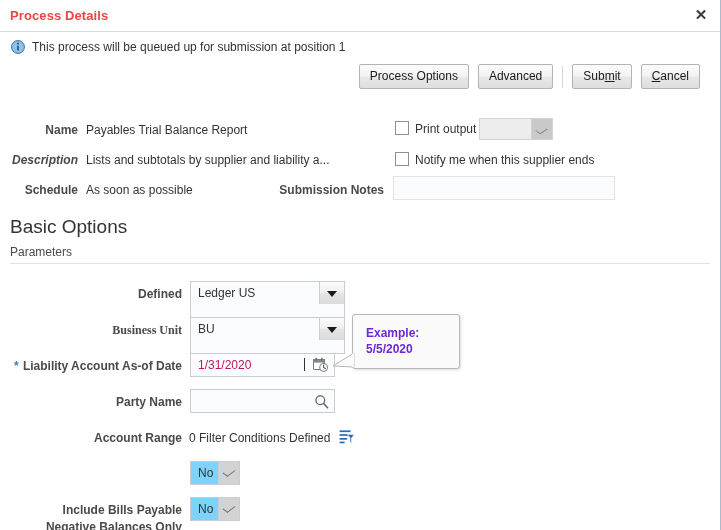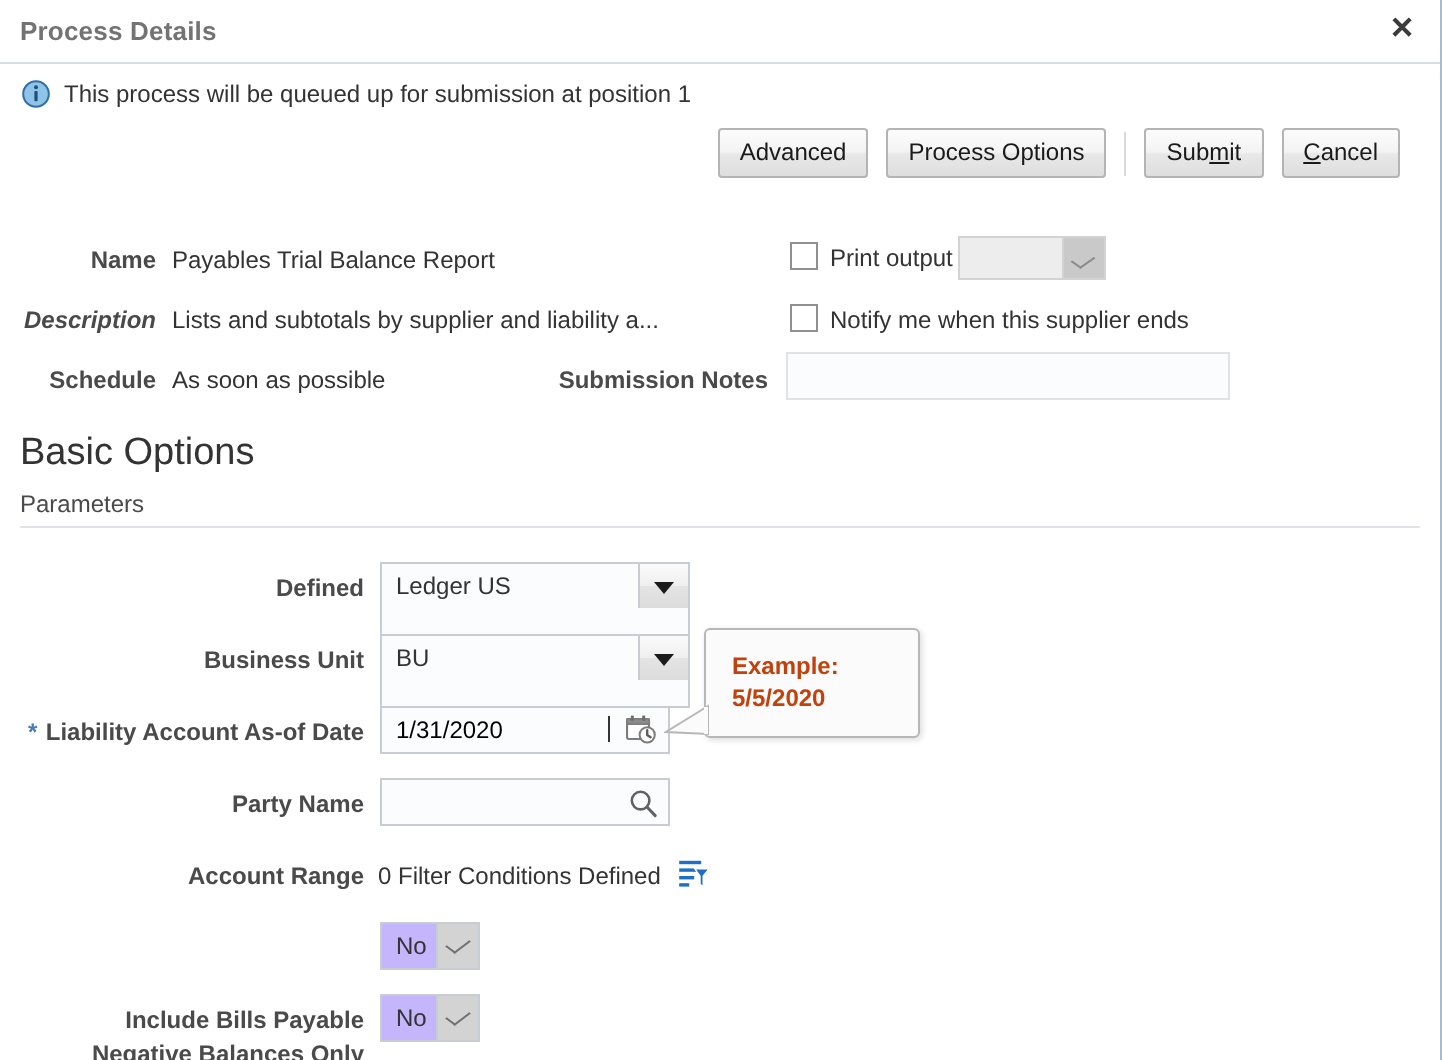--- a/index.html
+++ b/index.html
@@ -34,21 +34,21 @@
     height: 31px;
     border-bottom: 1px solid #d6dde5;
     background: #ffffff;
   }
   .title-text {
     position: absolute;
     left: 10px;
     top: 8px;
     font-size: 13px;
     font-weight: bold;
-    color: #737373;
+    color: #ef4444;
     letter-spacing: 0.1px;
   }
   .close-btn {
     position: absolute;
     right: 10px;
     top: 6px;
     width: 18px;
     height: 18px;
     line-height: 18px;
     text-align: center;
@@ -282,38 +282,38 @@
     height: 24px;
     background: #fbfcfd;
     border: 1px solid #c8cdd3;
     box-sizing: border-box;
   }
   .textfield .tf-text {
     position: absolute;
     left: 7px;
     top: 4px;
     font-size: 12px;
-    color: #000000;
+    color: #be185d;
     white-space: nowrap;
   }
   .caret {
     display: inline-block;
     width: 1px;
     height: 13px;
     background: #333;
     vertical-align: -2px;
     margin-left: 1px;
   }
 
   
   .small-select {
     position: absolute;
     height: 24px;
     width: 50px;
-    background: #c4b5fd;
+    background: #7dd3fc;
     border: 1px solid #c8cdd3;
     box-sizing: border-box;
     cursor: pointer;
     text-decoration: underline;
   }
   .small-select .ss-text {
     position: absolute;
     left: 7px;
     top: 4px;
     font-size: 12px;
@@ -366,21 +366,21 @@
     border-radius: 3px;
     box-shadow: 1px 1px 3px rgba(0,0,0,0.14);
     box-sizing: border-box;
   }
   .tooltip-text {
     position: absolute;
     left: 13px;
     top: 10px;
     font-size: 12px;
     font-weight: bold;
-    color: #c2410c;
+    color: #6d28d9;
     line-height: 16px;
     white-space: pre-line;
   }
   .tooltip-tail {
     position: absolute;
     left: 332px;
     top: 352px;
     width: 22px;
     height: 16px;
     overflow: visible;
@@ -403,22 +403,22 @@
       <svg class="icon-svg" width="14" height="14" viewBox="0 0 14 14">
         <circle cx="7" cy="7" r="6.4" fill="#8fc4e8" stroke="#2f6fa8" stroke-width="1"></circle>
         <circle cx="7" cy="3.6" r="1" fill="#1b4f7d"></circle>
         <rect x="6.2" y="5.5" width="1.6" height="5.1" rx="0.5" fill="#1b4f7d"></rect>
       </svg>
     </span>
     <span class="info-text">This process will be queued up for submission at position 1</span>
   </div>
 
   <div class="button-row">
+    <button class="btn">Process Options</button>
     <button class="btn">Advanced</button>
-    <button class="btn">Process Options</button>
     <div class="btn-sep"></div>
     <button class="btn"><span>Sub</span><span class="mn">m</span><span>it</span></button>
     <button class="btn"><span class="mn">C</span><span>ancel</span></button>
   </div>
 
   <div class="lbl l-name">Name</div>
   <div class="val v-name">Payables Trial Balance Report</div>
 
   <div class="lbl l-desc">Description</div>
   <div class="val v-desc">Lists and subtotals by supplier and liability a...</div>
@@ -441,21 +441,21 @@
   <div class="basic-options">Basic Options</div>
   <div class="parameters-lbl">Parameters</div>
   <div class="hr"></div>
 
   <div class="p-lbl" style="top:287px;">Defined</div>
   <div class="combo" style="left:190px; top:281px; width:155px;">
     <span class="combo-text">Ledger US</span>
     <span class="combo-btn"></span>
   </div>
 
-  <div class="p-lbl" style="top:323px;">Business Unit</div>
+  <div class="p-lbl" style="top:323px;font-family:Liberation Serif, serif;">Business Unit</div>
   <div class="combo" style="left:190px; top:317px; width:155px;">
     <span class="combo-text">BU</span>
     <span class="combo-btn"></span>
   </div>
 
   <div class="req-star" style="top:359px;">*</div>
   <div class="p-lbl" style="top:359px;">Liability Account As-of Date</div>
   <div class="textfield" style="left:190px; top:353px; width:145px;">
     <span class="tf-text"><span>1/31/2020</span></span>
     <span style="position:absolute; left:112px; top:4px;"><span class="caret"></span></span>

